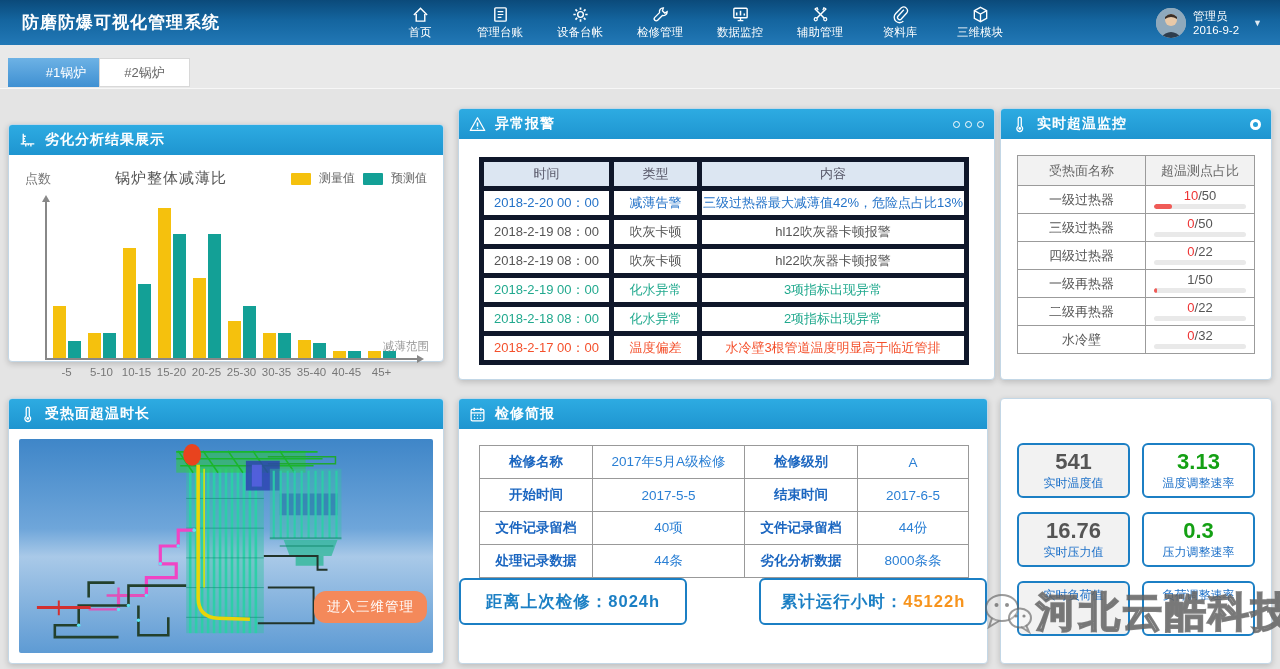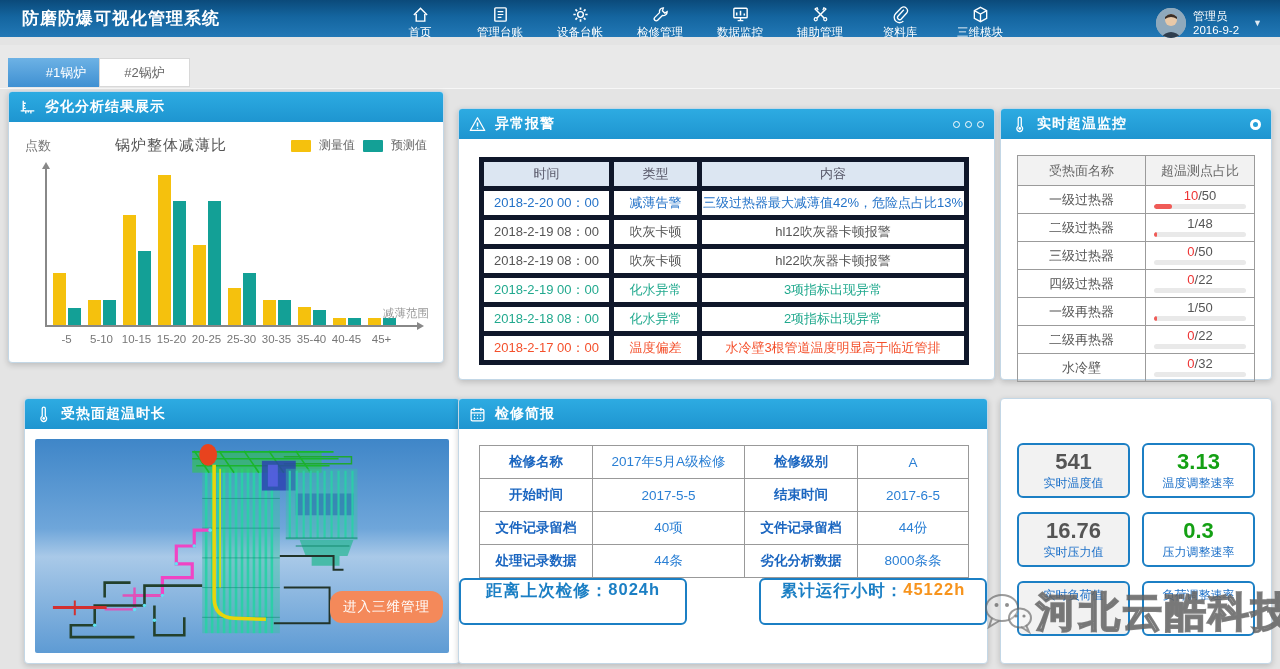--- a/index.html
+++ b/index.html
@@ -1,20 +1,20 @@
 <!DOCTYPE html>
 <html><head>
 <meta charset="utf-8">
 <style>
   * { margin:0; padding:0; box-sizing:border-box; }
   html,body { width:1280px; height:669px; overflow:hidden;
     font-family:"Liberation Sans","DejaVu Sans",sans-serif; background:#E4E4E4; }
 
   
-  .topbar { position:absolute; left:0; top:0; width:1280px; height:37px;
+  .topbar { position:absolute; left:0; top:0; width:1280px; height:45px;
     background:linear-gradient(180deg,#0B4A7A 0%,#14659F 45%,#2278B6 100%);
     display:flex; align-items:center; }
   .app-title { color:#fff; font-size:17px; font-weight:bold; margin-left:22px; letter-spacing:1px; }
   .nav { position:absolute; left:380px; top:0; height:45px; display:flex; }
   .nav-item { width:80px; height:45px; display:flex; flex-direction:column; align-items:center;
     justify-content:center; color:#fff; cursor:pointer; }
   .nav-item svg { width:19px; height:19px; margin-bottom:1px; }
   .nav-label { font-size:11.5px; white-space:nowrap; }
   .userbox { position:absolute; right:18px; top:0; height:45px; display:flex; align-items:center; color:#fff; }
   .avatar { width:30px; height:30px; border-radius:50%; overflow:hidden; background:#9FB6C8; margin-right:7px; flex:none; }
@@ -35,24 +35,24 @@
   .phead { height:30px; background:linear-gradient(180deg,#2DABE2,#1E95D0); border-radius:3px 3px 0 0;
     display:flex; align-items:center; color:#fff; padding:0 10px; }
   .phead svg { width:17px; height:17px; margin-right:9px; }
   .ptitle { font-size:14px; font-weight:bold; letter-spacing:1px; }
   .phead .spacer { flex:1; }
   .dots { display:flex; gap:5px; }
   .dots i { width:7px; height:7px; border:1.5px solid #fff; border-radius:50%; display:block; }
   .ringdot { width:11px; height:11px; border:3px solid #fff; border-radius:50%; }
   .yeldot { width:11px; height:11px; background:#E8E13A; border:1px solid #fff; border-radius:50%; }
 
-  .p1 { left:8px;    top:91px; width:436px; height:272px; }
+  .p1 { left:8px;    top:124px; width:436px; height:238px; }
   .p2 { left:458px;  top:108px; width:537px; height:272px; }
   .p3 { left:1000px; top:108px; width:272px; height:272px; }
-  .p4 { left:24px;    top:398px; width:436px; height:266px; }
+  .p4 { left:8px;    top:398px; width:436px; height:266px; }
   .p5 { left:458px;  top:398px; width:530px; height:266px; }
   .p6 { left:1000px; top:398px; width:272px; height:266px; }
 
   
   .chart-top { display:flex; align-items:center; padding:14px 16px 0 16px; }
   .ylab { font-size:13px; color:#777; }
   .chart-title { flex:1; text-align:center; font-size:15px; color:#555; letter-spacing:1px; }
   .legend { display:flex; align-items:center; gap:8px; font-size:12px; color:#666; }
   .sw { width:20px; height:12px; display:inline-block; border-radius:1px; }
   .plot { position:relative; height:196px; margin:2px 14px 0 26px; }
@@ -90,21 +90,21 @@
   .btn-3d { position:absolute; right:16px; bottom:40px; background:#F4895A; color:#fff; font-size:13.5px;
     padding:7px 13px; border-radius:12px; cursor:pointer; letter-spacing:1px; }
 
   
   .mt-table { margin:16px 20px; border-collapse:collapse; width:490px; table-layout:fixed; }
   .mt-table td { border:1px solid #999; font-size:13.5px; height:33px; text-align:center; overflow:hidden; white-space:nowrap; }
   .mt-table td.lab { color:#1B66C0; font-weight:bold; }
   .mt-table td.val { color:#2A7FD4; }
   .big-btns { position:absolute; left:0; right:0; bottom:38px; display:flex; justify-content:center; gap:72px; }
   .big-btn { width:228px; height:47px; border:2px solid #1B7FC4; border-radius:6px; background:#fff;
-    display:flex; justify-content:center; font-size:16.5px; font-weight:bold;
+    display:flex; align-items:center; justify-content:center; font-size:16.5px; font-weight:bold;
     color:#1B7FC4; cursor:pointer; letter-spacing:1px; }
 
   
   .rate-grid { position:absolute; left:16px; right:16px; top:44px; display:grid;
     grid-template-columns:1fr 1fr; gap:14px 12px; }
   .rate-box { height:55px; border:2px solid #1C7FC4; border-radius:6px; text-align:center; padding-top:4px; }
   .rate-box.gray { background:#F2F2F2; }
   .rate-val { font-size:22px; font-weight:bold; line-height:26px; }
   .rate-lab { font-size:12px; color:#1C70C8; }
 
@@ -364,29 +364,20 @@
           <th>超温测点占比</th>
         </tr>
       </thead>
     <tbody id="ot-body">
         <tr>
           <td>一级过热器</td>
           <td>
             <div class="ratio"><span class="num-red">10</span><span>/50</span></div>
             <div class="track">
               <div class="fill" style="width: 20%;"></div>
-            </div>
-          </td>
-        </tr>
-        <tr>
-          <td>二级过热器</td>
-          <td>
-            <div class="ratio"><span>1</span><span>/48</span></div>
-            <div class="track">
-              <div class="fill" style="width: 3%;"></div>
             </div>
           </td>
         </tr>
         <tr>
           <td>三级过热器</td>
           <td>
             <div class="ratio"><span class="num-red">0</span><span>/50</span></div>
             <div class="track">
               <div class="fill" style="width: 0%;"></div>
             </div>

